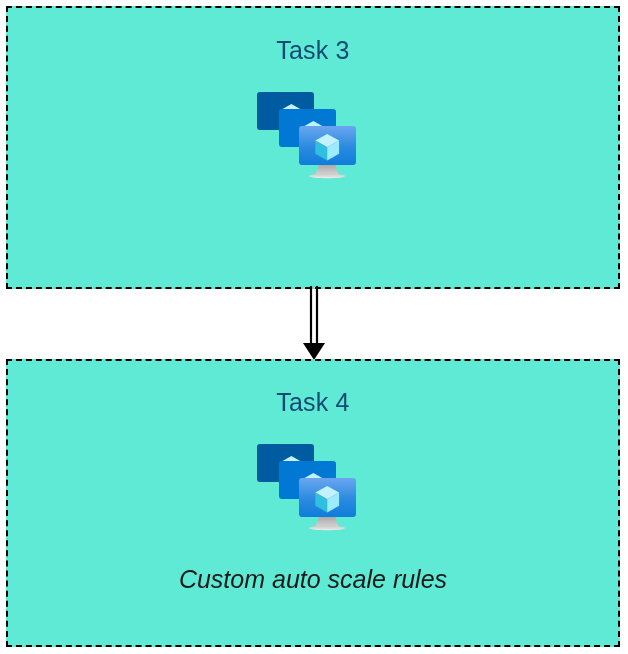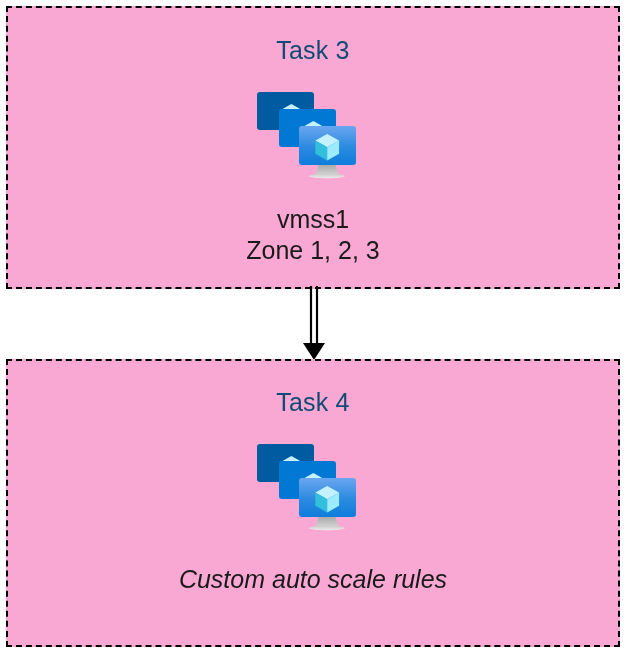--- a/index.html
+++ b/index.html
@@ -20,21 +20,21 @@
     left: 0;
     top: 0;
     width: 628px;
     height: 654px;
   }
 
   
   .task-box {
     position: absolute;
     box-sizing: border-box;
-    background: #f9a8d4;
+    background: #5eead4;
     border: 2px dashed #000000;
     display: flex;
     flex-direction: column;
     align-items: center;
   }
 
   #task-box-3 {
     left: 6px;
     top: 6px;
     width: 614px;
@@ -145,24 +145,20 @@
       <g>
         <rect x="48" y="42" width="57" height="39" rx="3" fill="url(#frontMon3)"></rect>
         <g transform="translate(63,50) scale(0.66)">
           <path d="M20 0 L38 10 L20 20 L2 10 Z" fill="#c3f1ff"></path>
           <path d="M2 10 L20 20 L20 40 L2 30 Z" fill="#32bedd"></path>
           <path d="M38 10 L20 20 L20 40 L38 30 Z" fill="#9cebff"></path>
         </g>
       </g>
     </svg>
 
-    <div class="caption-block">
-      <div class="node-caption">vmss1</div>
-      <div class="node-caption">Zone 1, 2, 3</div>
-    </div>
   </div>
 
   <svg id="connector" viewBox="0 0 52 76">
 
     <line x1="23" y1="0" x2="23" y2="58" stroke="#000000" stroke-width="2.2"></line>
     <line x1="29" y1="0" x2="29" y2="58" stroke="#000000" stroke-width="2.2"></line>
 
     <path d="M15 57 L37 57 L26 74 Z" fill="#000000"></path>
   </svg>
 

